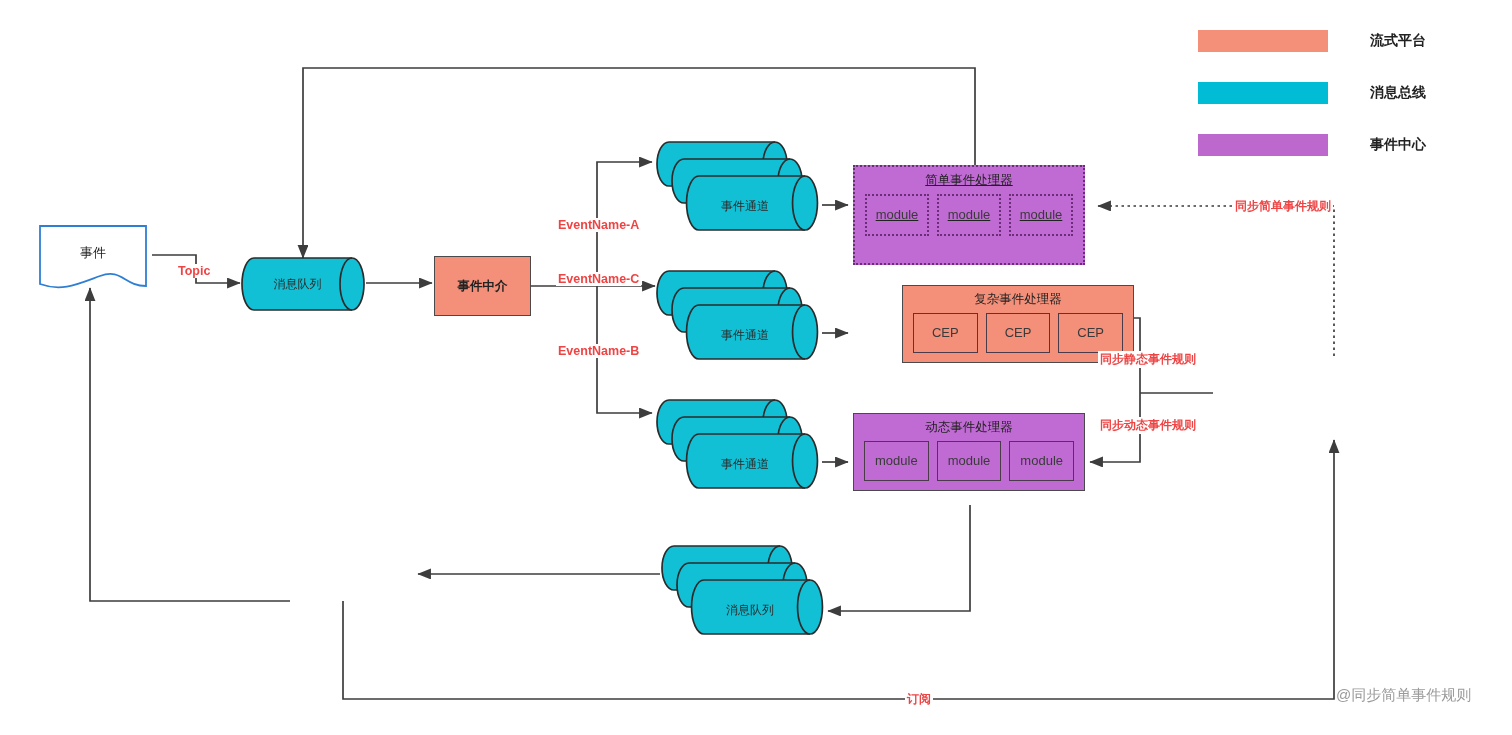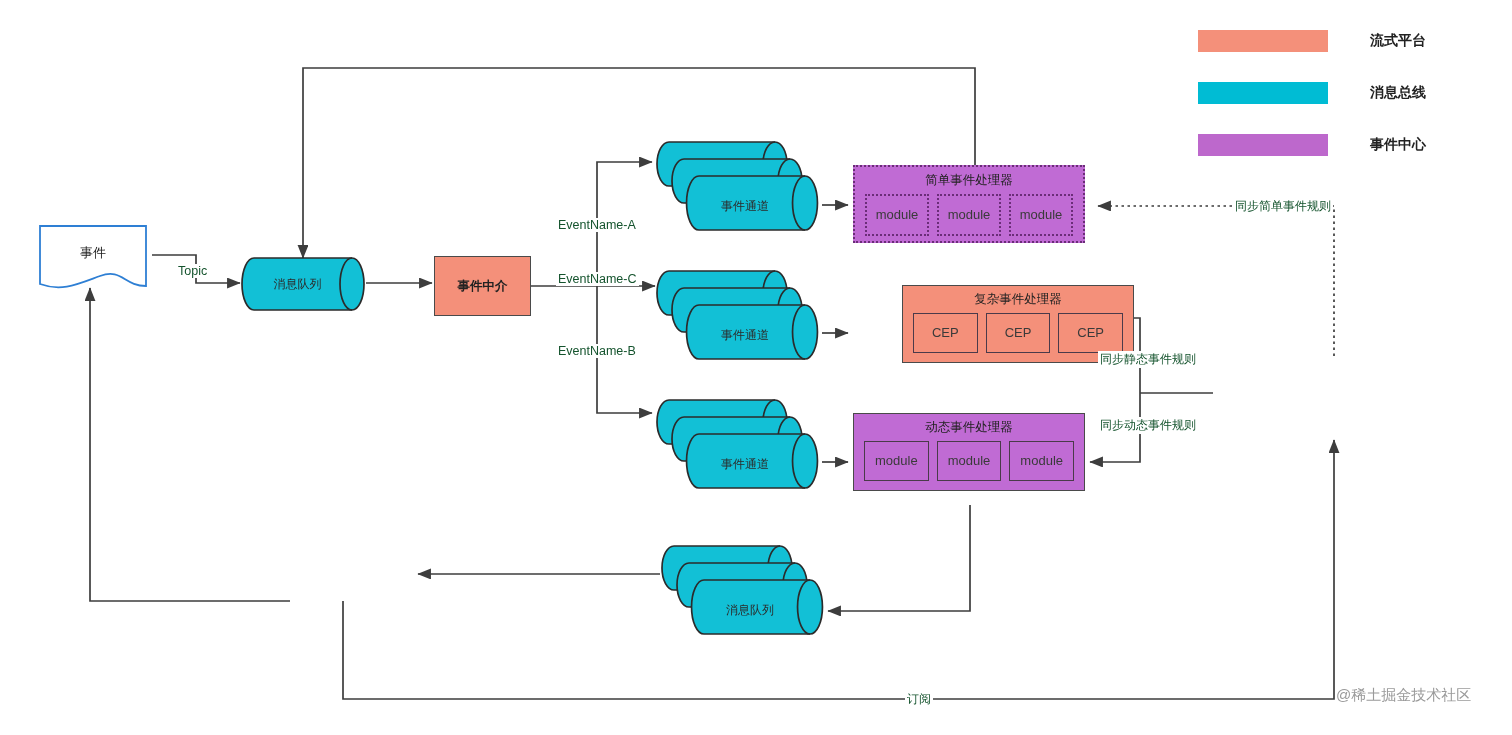--- a/index.html
+++ b/index.html
@@ -33,22 +33,22 @@
 
   
   .cyl{position:absolute;}
   .cyl-label{position:absolute;font-size:12px;color:#2b2b2b;white-space:nowrap;}
 
   
   .legend-swatch{position:absolute;height:22px;width:130px;}
   .legend-text{position:absolute;font-size:14px;font-weight:bold;color:#222;}
 
   
-  .elabel{position:absolute;font-size:12.5px;color:#14532d;white-space:nowrap;
-          background:#fff;padding:0 2px;}
+  .elabel{position:absolute;font-size:12.5px;color:#ef4444;white-space:nowrap;
+          background:#fff;padding:0 2px;font-weight:bold;}
   .elabel.cn{font-size:12px;}
 
   .watermark{position:absolute;font-size:15px;color:#9a9a9a;white-space:nowrap;}
 </style>
 </head>
 <body>
 
 <div id="stage">
 
   <svg id="wires" viewBox="0 0 1512 735" xmlns="http://www.w3.org/2000/svg">
@@ -139,21 +139,21 @@
       <path d="M14,3 L120,3 A12,22 0 0 1 120,47 L14,47 A12,22 0 0 1 14,3 Z"></path>
       <path d="M120,3 A12,22 0 0 0 120,47" fill="none"></path>
       <path d="M29,20 L135,20 A12,22 0 0 1 135,64 L29,64 A12,22 0 0 1 29,20 Z"></path>
       <path d="M135,20 A12,22 0 0 0 135,64" fill="none"></path>
       <path d="M44,37 L150,37 A12,26 0 0 1 150,91 L44,91 A12,26 0 0 1 44,37 Z"></path>
       <path d="M150,37 A12,26 0 0 0 150,91" fill="none"></path>
     </g>
   </svg>
   <div class="cyl-label" style="left:690px;top:456px;width:110px;text-align:center;">事件通道</div>
 
-  <div class="node rect purple proc dotted-outer" style="left:853px;top:165px;width:232px;height:78px;border:2px dotted #6b2d78;">
+  <div class="node rect purple proc dotted-outer" style="left:853px;top:165px;width:232px;height:100px;border:2px dotted #6b2d78;text-decoration:underline;">
     <div class="proc-title">简单事件处理器</div>
     <div class="mods">
       <div class="mod dotted">module</div>
       <div class="mod dotted">module</div>
       <div class="mod dotted">module</div>
     </div>
   </div>
 
   <div class="node rect salmon proc" style="left:902px;top:285px;width:232px;height:78px;">
     <div class="proc-title">复杂事件处理器</div>
@@ -198,14 +198,14 @@
 
   <div class="legend-swatch" style="left:1198px;top:30px;background:#F4907A;"></div>
   <div class="legend-text" style="left:1370px;top:32px;">流式平台</div>
 
   <div class="legend-swatch" style="left:1198px;top:82px;background:#00BCD4;"></div>
   <div class="legend-text" style="left:1370px;top:84px;">消息总线</div>
 
   <div class="legend-swatch" style="left:1198px;top:134px;background:#BD68CC;"></div>
   <div class="legend-text" style="left:1370px;top:136px;">事件中心</div>
 
-  <div class="watermark" style="left:1336px;top:686px;">@稀土掘金技术社区</div>
+  <div class="watermark" style="left:1336px;top:686px;">@同步简单事件规则</div>
 </div>
 
 </body></html>

